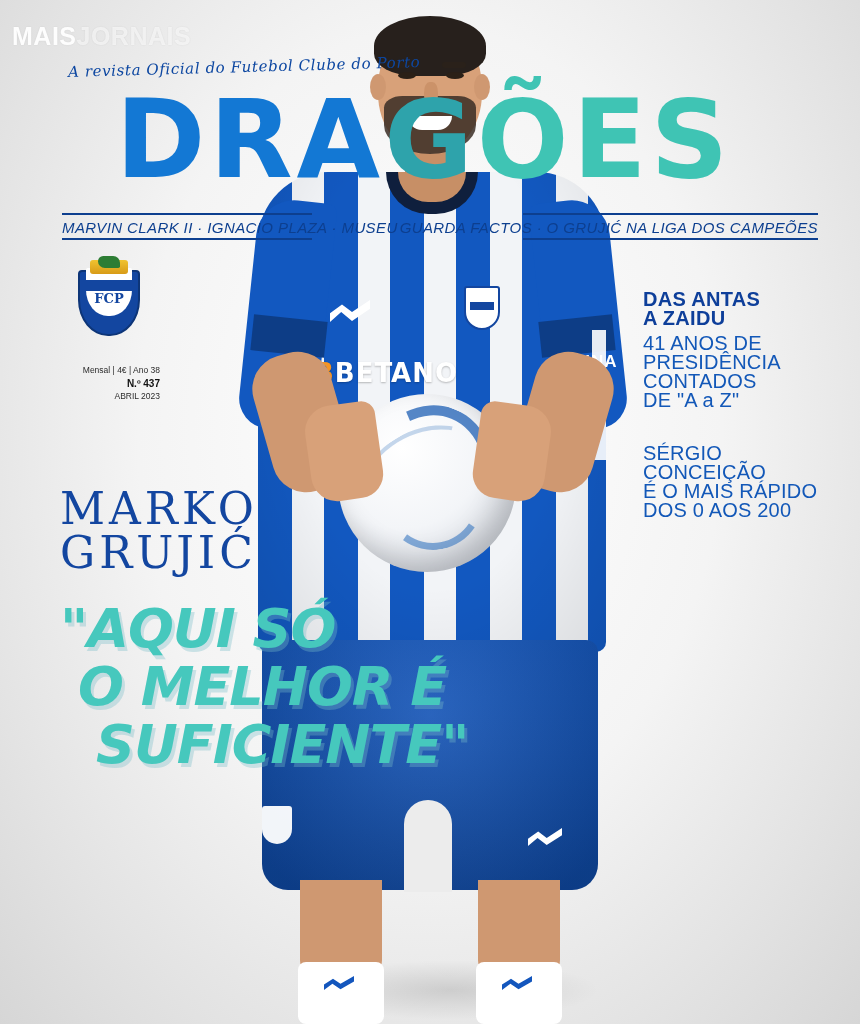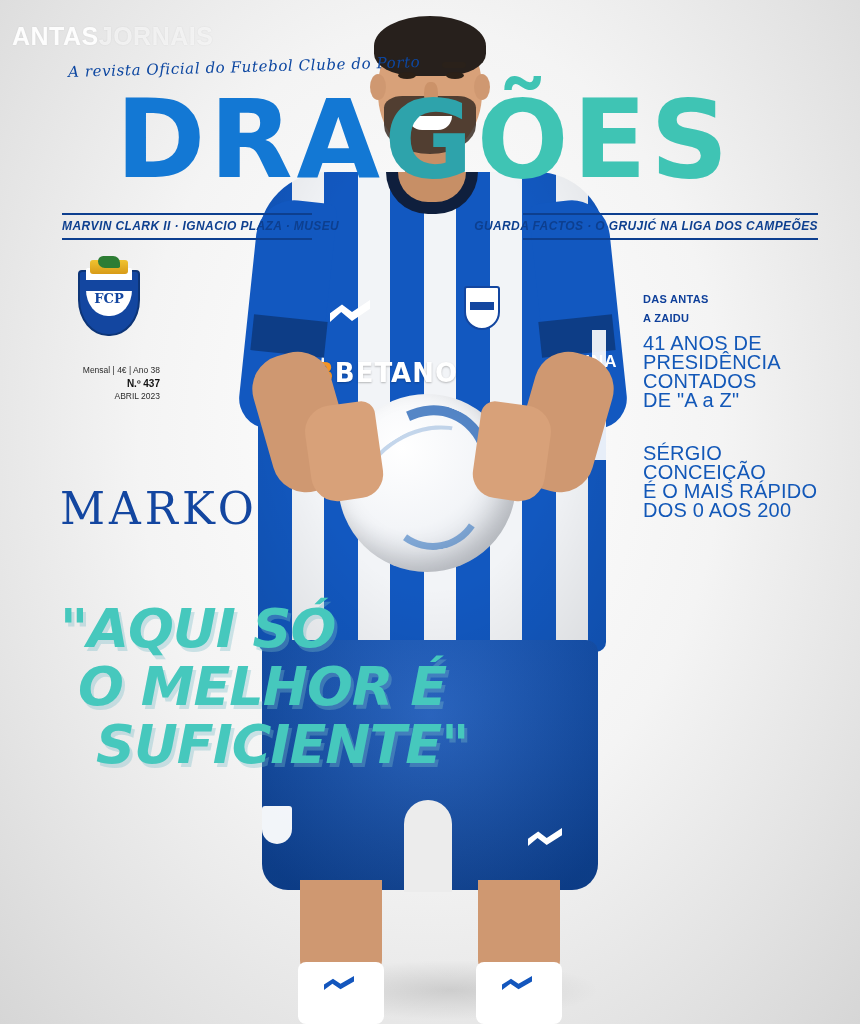--- a/index.html
+++ b/index.html
@@ -49,21 +49,21 @@
     white-space: nowrap;
   }
   .masthead span { display: inline-block; }
   .m-blue { color: #1378d4; }
   .m-teal { color: #3fc4b4; }
   .m-behind { color: #2ea3ab; }
 
   
   .sub-left, .sub-right {
     position: absolute; top: 219px;
-    font-size: 12px; font-weight: 700; letter-spacing: .4px;
+    font-size: 15px; font-weight: 400; letter-spacing: .4px;
     color: #0d3f8f;
     font-style: italic;
   }
   .sub-left { left: 62px; }
   .sub-right { right: 42px; }
   .rule {
     position: absolute; height: 2px; background: #0d3f8f; top: 213px;
   }
   .rule-l { left: 62px; width: 250px; }
   .rule-r { right: 42px; width: 295px; }
@@ -134,21 +134,21 @@
   .quote .ql2 { padding-left: 18px; }
   .quote .ql3 { padding-left: 36px; }
 
   
   .right-col {
     position: absolute; top: 290px; right: 42px; width: 175px;
     color: #1346a0;
   }
   .rc-block { margin-bottom: 34px; }
   .rc-head {
-    font-size: 11px; font-weight: 700; line-height: 19px; letter-spacing: .3px;
+    font-size: 20px; font-weight: 700; line-height: 19px; letter-spacing: .3px;
     color: #0e3f9a;
   }
   .rc-body {
     margin-top: 6px;
     font-size: 20px; font-weight: 400; line-height: 19px; letter-spacing: .2px;
     color: #1358b8;
   }
 
   
   .photo { position: absolute; left: 0; top: 0; width: 860px; height: 1024px; pointer-events: none; }
@@ -382,21 +382,21 @@
     <div class="shorts-crest"></div>
     <div class="shorts-nb"></div>
 
     <div class="leg-l"></div>
     <div class="leg-r"></div>
     <div class="sock-l"></div>
     <div class="sock-r"></div>
   </div>
 
   <div class="watermark">
-    <span class="wm-b">ANTAS</span><span class="wm-l">JORNAIS</span>
+    <span class="wm-b">MAIS</span><span class="wm-l">JORNAIS</span>
   </div>
 
   <div class="script-line">A revista Oficial do Futebol Clube do Porto</div>
 
   <div class="masthead">
     <span class="m-blue">DRA</span><span class="m-behind">G</span><span class="m-teal">ÕES</span>
   </div>
 
   <div class="rule rule-l"></div>
   <div class="rule rule-r"></div>
@@ -415,20 +415,21 @@
   </div>
 
   <div class="issue">
     <div>Mensal | 4€ | Ano 38</div>
     <div class="issue-no">N.º 437</div>
     <div>ABRIL 2023</div>
   </div>
 
   <div class="player-name">
     <div>MARKO</div>
+    <div>GRUJIĆ</div>
   </div>
 
   <div class="quote">
     <div class="ql1">"AQUI SÓ</div>
     <div class="ql2">O MELHOR É</div>
     <div class="ql3">SUFICIENTE"</div>
   </div>
 
   <div class="right-col">
     <div class="rc-block">

